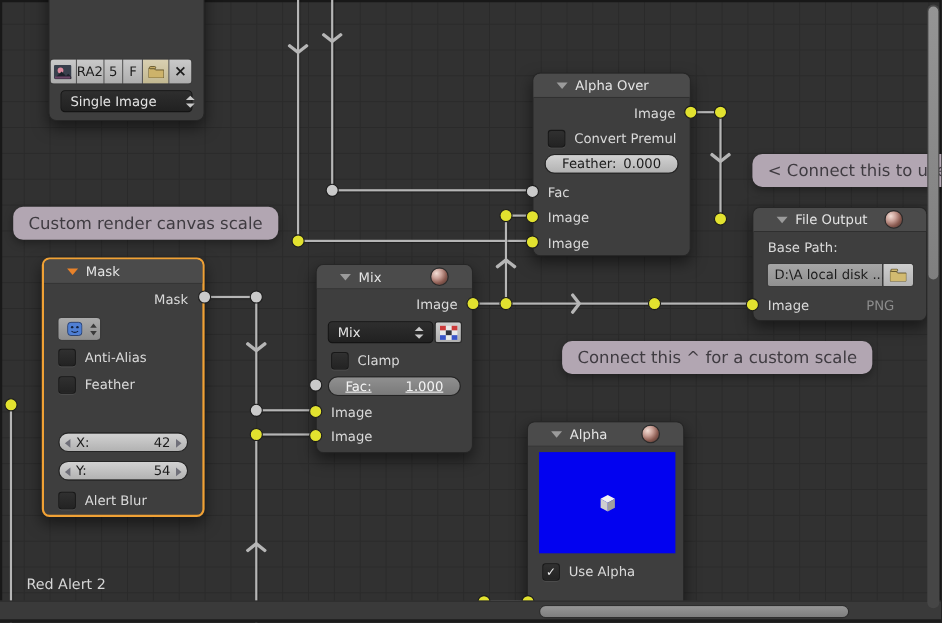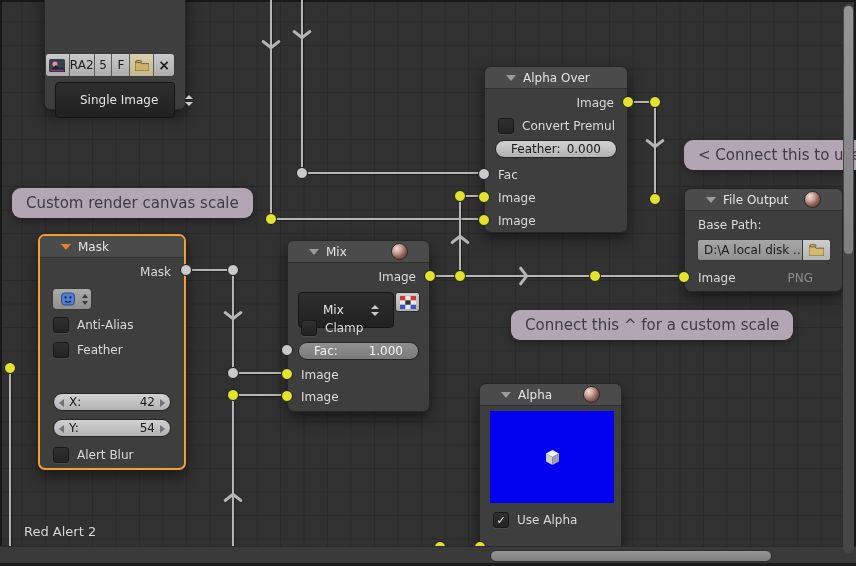--- a/index.html
+++ b/index.html
@@ -33,24 +33,24 @@
   .tri.orange{border-top-color:#e8822a;}
   .ntitle{font-size:12px;color:#e4e4e4;white-space:nowrap;}
   .sphere{margin-left:auto;width:15px;height:15px;border-radius:50%;border:1px solid #2a2a2a;
     background:radial-gradient(circle at 32% 30%, #f2ddd5 0%, #c9a097 32%, #8a5a50 62%, #3c2c29 100%);}
   .row{position:absolute;left:13px;right:13px;height:16px;font-size:12px;color:#dadada;display:flex;align-items:center;white-space:nowrap;}
   .row.out{justify-content:flex-end;}
   .muted{color:#8d8d8d;}
   .cbox{width:14px;height:14px;border-radius:3px;background:linear-gradient(#303030,#232323);border:1px solid #181818;box-shadow:0 1px 0 rgba(255,255,255,.07);margin-right:8px;display:flex;align-items:center;justify-content:center;color:#efefef;font-size:11px;line-height:1;flex:none;}
   .pill{position:absolute;height:18px;border-radius:9px;display:flex;align-items:center;justify-content:space-between;font-size:12px;border:1px solid #242424;padding:0 15px;box-sizing:border-box;}
   .pill.light{background:linear-gradient(#d2d2d2,#b2b2b2);color:#1b1b1b;}
-  .pill.mid{background:linear-gradient(#909090,#7a7a7a);color:#f4f4f4;}
+  .pill.mid{background:linear-gradient(#909090,#7a7a7a);color:#f4f4f4;text-decoration:underline;}
   .stepper::before{content:"";position:absolute;left:5px;top:5px;border-top:4px solid transparent;border-bottom:4px solid transparent;border-right:5px solid #70707a;}
   .stepper::after{content:"";position:absolute;right:5px;top:5px;border-top:4px solid transparent;border-bottom:4px solid transparent;border-left:5px solid #70707a;}
-  .dd{position:absolute;height:36px;background:linear-gradient(#2e2e2e,#212121);border:1px solid #141414;border-radius:4px;color:#e4e4e4;font-size:12px;display:flex;align-items:center;padding:0 24px;box-sizing:border-box;white-space:nowrap;gap:27px;}
+  .dd{position:absolute;height:20px;background:linear-gradient(#2e2e2e,#212121);border:1px solid #141414;border-radius:4px;color:#e4e4e4;font-size:12px;display:flex;align-items:center;padding:0 8px;box-sizing:border-box;white-space:nowrap;gap:27px;}
   .spin{margin-left:auto;display:flex;flex-direction:column;gap:3px;align-items:center;}
   .spin i{display:block;width:0;height:0;border-left:4px solid transparent;border-right:4px solid transparent;}
   .spin .u{border-bottom:4px solid #c9c9c9;}
   .spin .d{border-top:4px solid #c9c9c9;}
   
   .plabel{position:absolute;background:var(--label_bg,#b2a6b2);color:#3f3b41;font-size:15px;height:30px;display:flex;align-items:center;padding:0 14px;border-radius:9px;box-shadow:0 3px 8px rgba(0,0,0,.35);white-space:nowrap;}
   
   .segrow{position:absolute;display:flex;gap:1px;background:#5a5a5a;border:1px solid #3a3a3a;border-radius:4px;overflow:hidden;height:22px;}
   .seg{display:flex;align-items:center;justify-content:center;font-size:12px;color:#1d1d1d;background:linear-gradient(#cacaca,#adadad);}
   

